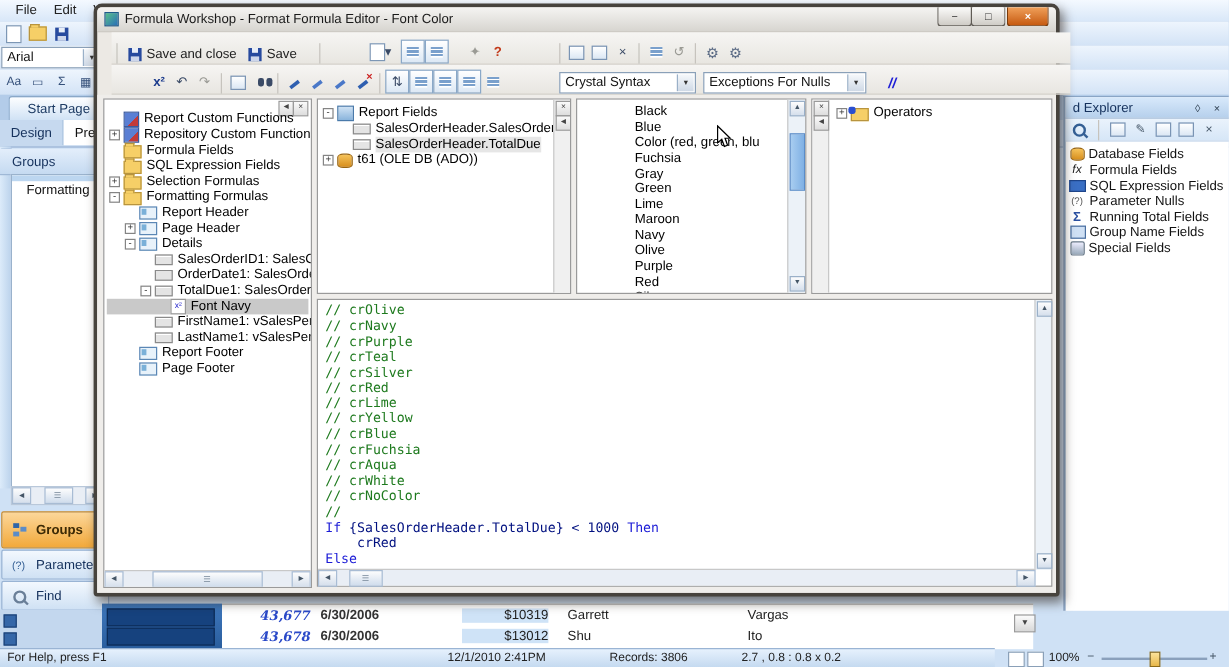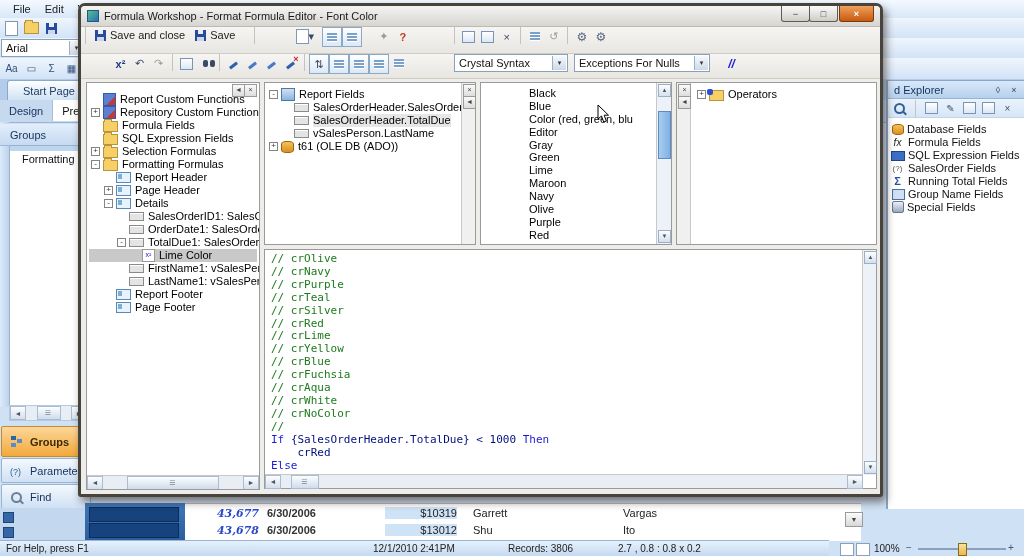--- a/index.html
+++ b/index.html
@@ -77,21 +77,21 @@
     border-bottom:1px solid #9ab4d4;display:flex;align-items:center;font-size:11px;color:#15315c;padding-left:6px;box-sizing:border-box;}
   .exhbtn{position:absolute;top:3px;width:12px;height:12px;font-size:9px;color:#345;display:flex;align-items:center;justify-content:center;}
   #expin{right:22px;} #exclose{right:6px;}
   #extoolbar{position:absolute;left:0;top:18px;width:100%;height:19px;background:linear-gradient(#eaf3fc,#d6e6f7);
     border-bottom:1px solid #c2d4ea;display:flex;align-items:center;gap:4px;padding-left:4px;box-sizing:border-box;}
   .exti{width:15px;height:14px;display:flex;align-items:center;justify-content:center;font-size:10px;color:#456;}
   .mag{width:7px;height:7px;border:2px solid #345f94;border-radius:50%;position:relative;}
   .mag::after{content:"";position:absolute;width:5px;height:2px;background:#345f94;transform:rotate(45deg);right:-4px;bottom:-2px;}
   .exbox{width:11px;height:10px;border:1px solid #7a94b4;background:linear-gradient(#fff,#dbe7f4);}
   #exlist{position:absolute;left:2px;top:41px;width:134px;}
-  .ex-row{height:13px;display:flex;align-items:flex-end;font-size:11px;color:#111;white-space:nowrap;}
+  .ex-row{height:13px;display:flex;align-items:center;font-size:11px;color:#111;white-space:nowrap;}
   .exic{width:15px;height:12px;flex:none;margin-right:3px;display:flex;align-items:center;justify-content:center;font-size:9px;}
   .exic-db{width:10px;height:9px;background:linear-gradient(#f6c35a,#d88f1e);border:1px solid #9a6510;border-radius:5px/3px;margin-left:2px;}
   .exic-fx::before{content:"fx";font-style:italic;font-size:10px;color:#222;}
   .exic-sql{width:12px;height:8px;background:#3a6fc4;border:1px solid #1e458a;margin-left:1px;}
   .exic-param::before{content:"(?)";font-size:8px;color:#555;}
   .exic-rtotal::before{content:"\03A3";font-size:11px;color:#2a4fa0;font-weight:bold;}
   .exic-group{width:11px;height:9px;background:#cfe0f4;border:1px solid #4a6fa0;margin-left:2px;}
   .exic-special{width:10px;height:10px;background:linear-gradient(#eef,#9ab);border:1px solid #678;border-radius:2px;margin-left:2px;}
   .ex-row .lbl{}
 
@@ -111,22 +111,22 @@
   #dlg{left:78px;top:3px;width:799px;height:488px;border:3px solid rgba(62,58,52,0.95);
     border-radius:7px 7px 3px 3px;background:#ece9e4;box-shadow:3px 5px 9px rgba(40,30,20,0.55);}
   #dlgtitle{position:absolute;left:0;top:0;width:100%;height:21px;box-sizing:border-box;
     background:linear-gradient(#f5f4f2,#d7d5d0);border-bottom:1px solid #bdbab4;border-radius:4px 4px 0 0;
     display:flex;align-items:center;padding-left:6px;font-size:11px;color:#1a1a1a;}
   #dlgico{width:10px;height:10px;margin-right:5px;background:linear-gradient(135deg,#58c08a,#2a6fb8);border:1px solid #1d5a8a;transform:rotate(0deg);}
   .wb{position:absolute;top:0;height:15px;border:1px solid #5f5b55;border-top:none;border-radius:0 0 3px 3px;
     background:linear-gradient(#fbfbfa,#cfccc6);display:flex;align-items:center;justify-content:center;font-size:9px;color:#333;}
   #wbmin{right:70px;width:27px;} #wbmax{right:42px;width:27px;}
   #wbclose{right:6px;width:33px;background:linear-gradient(#f0a05a,#c65a11);color:#fff;border-color:#7a3a0a;font-weight:bold;}
-  .dlgtb{position:absolute;left:0;width:100%;box-sizing:border-box;background:linear-gradient(#f6f5f3,#e8e6e1);
-    border-bottom:1px solid #cfccc6;display:flex;align-items:flex-start;}
+  .dlgtb{position:absolute;left:12px;width:100%;box-sizing:border-box;background:linear-gradient(#f6f5f3,#e8e6e1);
+    border-bottom:1px solid #cfccc6;display:flex;align-items:flex-end;}
   #dlgtb1{top:21px;height:27px;}
   #dlgtb2{top:48px;height:25px;}
   .vsep{width:1px;background:#c6c3bd;height:17px;margin:0 4px;flex:none;}
   .tbtn{display:flex;align-items:center;gap:4px;font-size:11px;color:#222;padding:2px 5px;flex:none;}
   .ti{width:19px;height:19px;display:flex;align-items:center;justify-content:center;font-size:11px;color:#3a4a66;flex:none;position:relative;}
   .ti.frame{border:1px solid #8aa8c8;background:linear-gradient(#fff,#dce8f5);width:18px;height:18px;}
   .ti.dim{color:#9a9a94;}
   .glines{width:10px;height:9px;background:repeating-linear-gradient(#7aa0cc 0 2px,#fff 2px 3px);}
   .gear::before{content:"\2699";font-size:12px;color:#5a6a84;}
   .pen{width:12px;height:12px;position:relative;}
@@ -329,21 +329,21 @@
         <div class="ex-row">
           <span class="exic exic-fx"></span>
           <span class="lbl">Formula Fields</span>
         </div>
         <div class="ex-row">
           <span class="exic exic-sql"></span>
           <span class="lbl">SQL Expression Fields</span>
         </div>
         <div class="ex-row">
           <span class="exic exic-param"></span>
-          <span class="lbl">SalesOrder Fields</span>
+          <span class="lbl">Parameter Nulls</span>
         </div>
         <div class="ex-row">
           <span class="exic exic-rtotal"></span>
           <span class="lbl">Running Total Fields</span>
         </div>
         <div class="ex-row">
           <span class="exic exic-group"></span>
           <span class="lbl">Group Name Fields</span>
         </div>
         <div class="ex-row">
@@ -525,21 +525,21 @@
               <span class="lbl">OrderDate1: SalesOrde</span>
             </div>
             <div class="tree-row" style="padding-left: 28px;">
               <span class="tw">-</span>
               <span class="ic ic-field"></span>
               <span class="lbl">TotalDue1: SalesOrder</span>
             </div>
             <div class="tree-row sel" style="padding-left: 41px;">
               <span class="tw none"></span>
               <span class="ic ic-formula"></span>
-              <span class="lbl">Lime Color</span>
+              <span class="lbl">Font Navy</span>
             </div>
             <div class="tree-row" style="padding-left: 28px;">
               <span class="tw none"></span>
               <span class="ic ic-field"></span>
               <span class="lbl">FirstName1: vSalesPer</span>
             </div>
             <div class="tree-row" style="padding-left: 28px;">
               <span class="tw none"></span>
               <span class="ic ic-field"></span>
               <span class="lbl">LastName1: vSalesPer</span>
@@ -572,43 +572,38 @@
             <div class="tree-row" style="padding-left: 15px;">
               <span class="tw none"></span>
               <span class="ic ic-field"></span>
               <span class="lbl">SalesOrderHeader.SalesOrderID</span>
             </div>
             <div class="tree-row" style="padding-left: 15px;">
               <span class="tw none"></span>
               <span class="ic ic-field"></span>
               <span class="lbl sel2">SalesOrderHeader.TotalDue</span>
             </div>
-            <div class="tree-row" style="padding-left: 15px;">
-              <span class="tw none"></span>
-              <span class="ic ic-field"></span>
-              <span class="lbl">vSalesPerson.LastName</span>
-            </div>
             <div class="tree-row" style="padding-left: 2px;">
               <span class="tw">+</span>
               <span class="ic ic-table"></span>
               <span class="lbl">t61 (OLE DB (ADO))</span>
             </div>
           </div>
         <div class="rstrip">
           <span class="mini" style="left:1px;top:1px">×</span>
           <span class="mini" style="left:1px;top:13px">◄</span>
         </div>
       </div>
 
       <div id="pane-colors" class="pane">
         <div id="clist">
             <div class="clist-row">Black</div>
             <div class="clist-row">Blue</div>
             <div class="clist-row">Color (red, green, blu</div>
-            <div class="clist-row">Editor</div>
+            <div class="clist-row">Fuchsia</div>
             <div class="clist-row">Gray</div>
             <div class="clist-row">Green</div>
             <div class="clist-row">Lime</div>
             <div class="clist-row">Maroon</div>
             <div class="clist-row">Navy</div>
             <div class="clist-row">Olive</div>
             <div class="clist-row">Purple</div>
             <div class="clist-row">Red</div>
             <div class="clist-row">Silver</div>
           </div>

